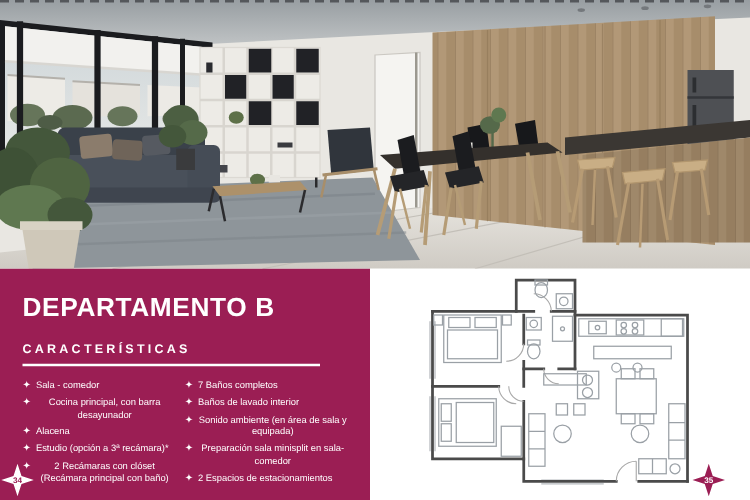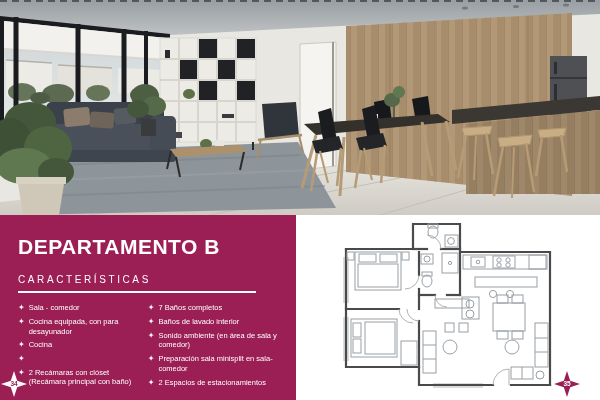--- a/index.html
+++ b/index.html
@@ -11,28 +11,28 @@
   .photo{position:absolute;left:0;top:0;width:600px;height:215px;overflow:hidden;}
   .perforation{position:absolute;left:0;top:0;width:600px;height:2px;
     background:repeating-linear-gradient(90deg,#54575b 0 7px,transparent 7px 12px);z-index:5;}
 
   
   .panel{position:absolute;left:0;top:215px;width:296px;height:185px;
     background:var(--accent);color:#fff;box-sizing:border-box;padding:21px 18px 0 18px;}
   .panel-title{font-size:21px;font-weight:bold;letter-spacing:0.5px;line-height:1;}
   .panel-area{font-size:13px;margin-top:5px;}
   .panel-section{font-size:10px;letter-spacing:2.6px;margin-top:17px;padding-bottom:6px;
-    border-bottom:2px solid #fff;width:238px;}
+    border-bottom:2px solid #fff;width:238px;font-weight:bold;}
   .features{display:flex;gap:9px;margin-top:10px;}
   .fcol{display:flex;flex-direction:column;}
   .fcol.left{width:126px;}
   .fcol.right{width:136px;}
   .fitem{display:flex;align-items:flex-start;margin-bottom:4px;}
   .blt{font-size:8px;line-height:1.2;margin-right:4px;flex:0 0 auto;}
-  .ftxt{font-size:7.5px;line-height:1.3;}
+  .ftxt{font-size:7.5px;line-height:1.3;text-align:center;}
 
   
   .plan-area{position:absolute;left:296px;top:215px;width:304px;height:185px;background:#ffffff;}
   .plan-svg{position:absolute;left:47px;top:4px;}
 
   
   .corner{position:absolute;width:30px;height:30px;}
   .corner-left{left:-1px;top:369px;}
   .corner-right{left:552px;top:369px;}
   .corner text{font-weight:bold;}
@@ -260,46 +260,47 @@
     <div class="panel-title">DEPARTAMENTO B</div>
     <div class="panel-section">CARACTERÍSTICAS</div>
     <div class="features">
       <div class="fcol left">
         <div class="fitem">
             <span class="blt">✦</span>
             <span class="ftxt">Sala - comedor</span>
           </div>
         <div class="fitem">
             <span class="blt">✦</span>
-            <span class="ftxt">Cocina equipada, con para desayunador</span>
-          </div>
-        <div class="fitem">
-            <span class="blt">✦</span>
-            <span class="ftxt">Cocina</span>
-          </div>
-        <div class="fitem">
-            <span class="blt">✦</span>
+            <span class="ftxt">Cocina principal, con barra desayunador</span>
+          </div>
+        <div class="fitem">
+            <span class="blt">✦</span>
+            <span class="ftxt">Alacena</span>
+          </div>
+        <div class="fitem">
+            <span class="blt">✦</span>
+            <span class="ftxt">Estudio (opción a 3ª recámara)*</span>
           </div>
         <div class="fitem">
             <span class="blt">✦</span>
             <span class="ftxt">2 Recámaras con clóset (Recámara principal con baño)</span>
           </div>
       </div>
       <div class="fcol right">
         <div class="fitem">
             <span class="blt">✦</span>
             <span class="ftxt">7 Baños completos</span>
           </div>
         <div class="fitem">
             <span class="blt">✦</span>
             <span class="ftxt">Baños de lavado interior</span>
           </div>
         <div class="fitem">
             <span class="blt">✦</span>
-            <span class="ftxt">Sonido ambiente (en área de sala y comedor)</span>
+            <span class="ftxt">Sonido ambiente (en área de sala y equipada)</span>
           </div>
         <div class="fitem">
             <span class="blt">✦</span>
             <span class="ftxt">Preparación sala minisplit en sala-comedor</span>
           </div>
         <div class="fitem">
             <span class="blt">✦</span>
             <span class="ftxt">2 Espacios de estacionamientos</span>
           </div>
       </div>

